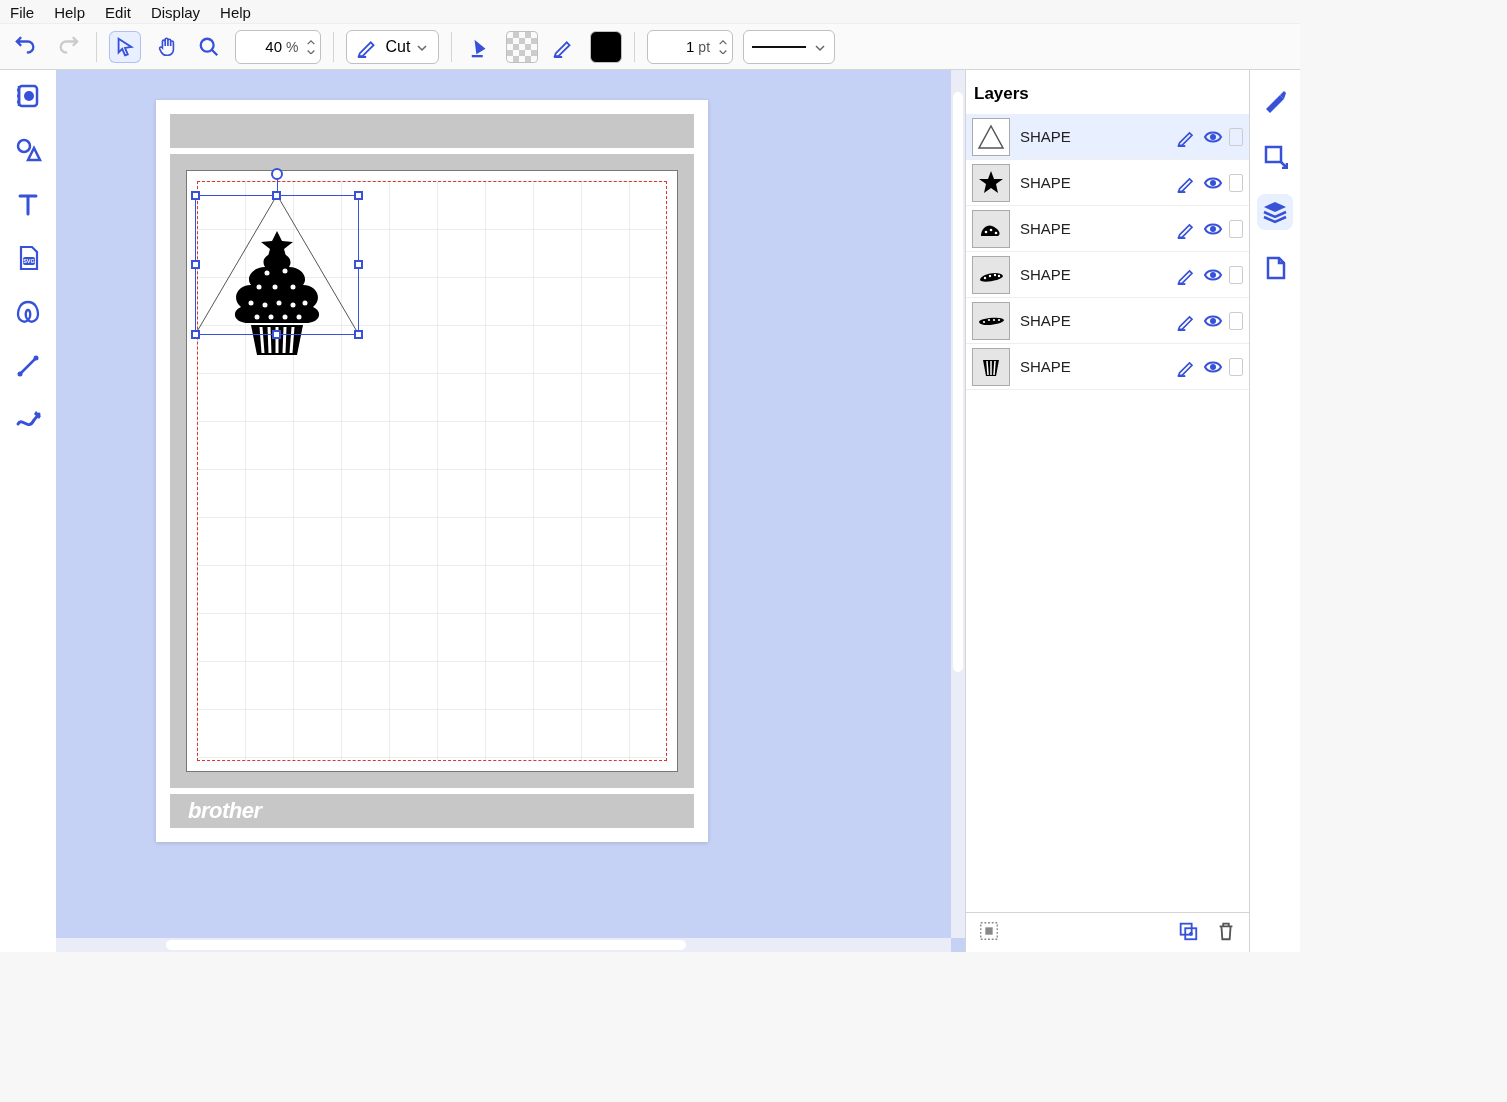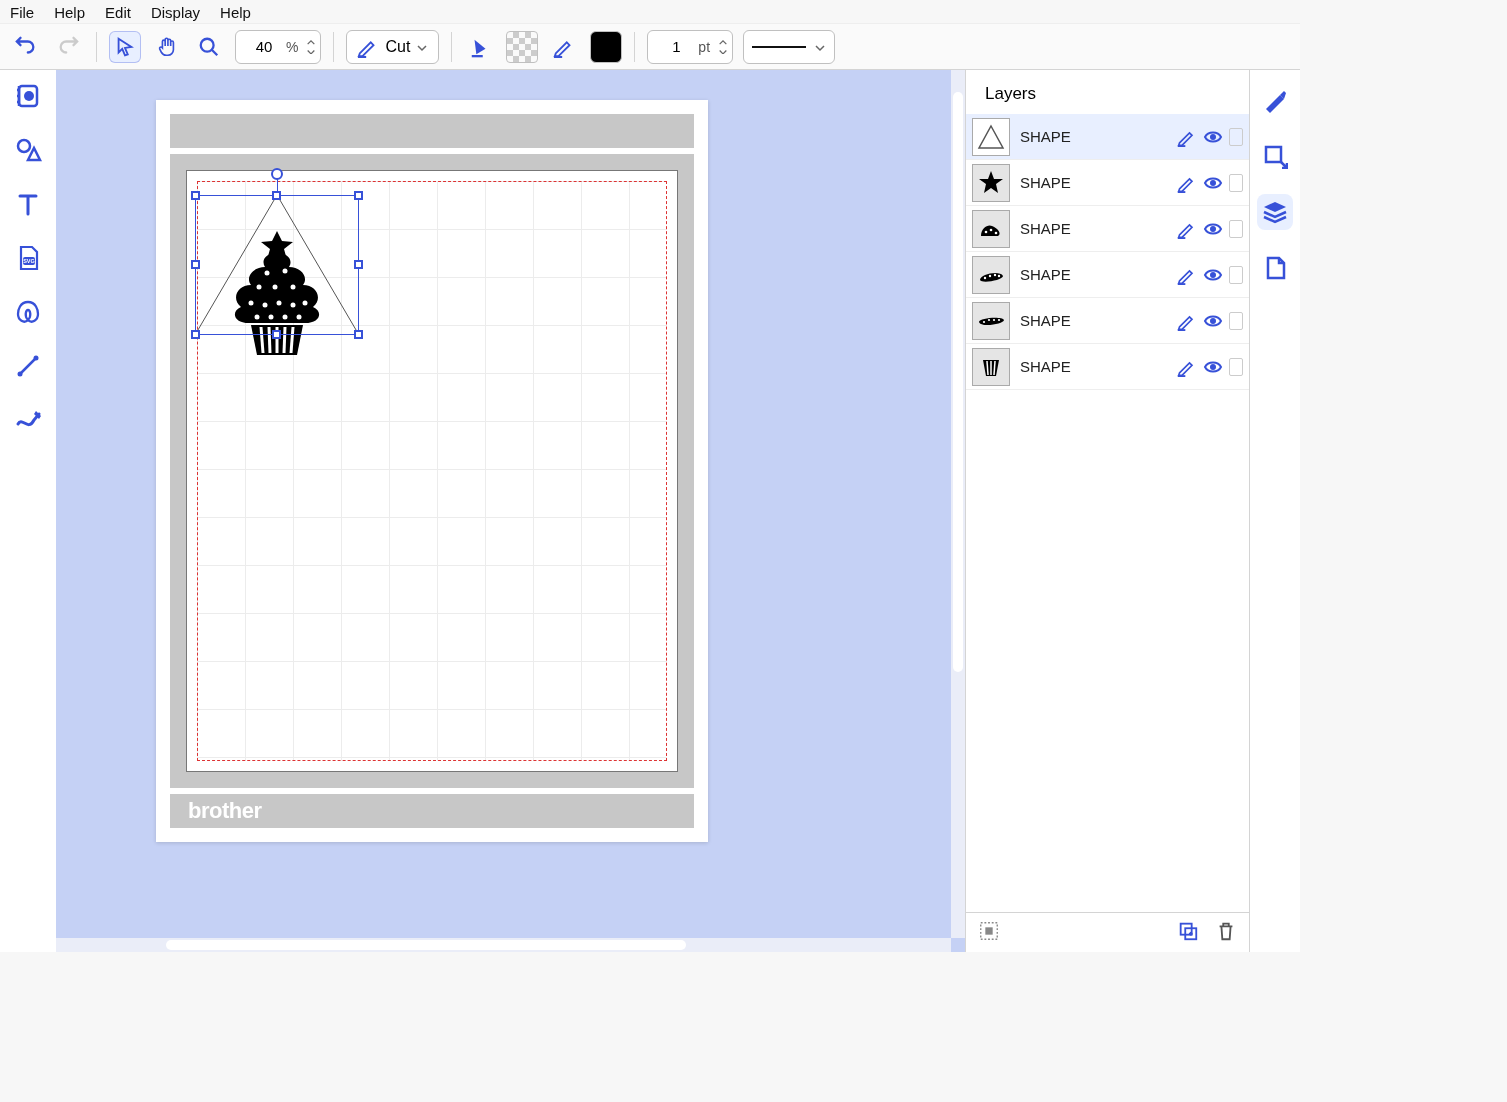--- a/index.html
+++ b/index.html
@@ -21,42 +21,42 @@
   .menubar span{cursor:default;}
 
   
   .toolbar{display:flex;align-items:center;height:46px;padding:0 10px;gap:10px;border-bottom:1px solid var(--border);background:#fafafa;}
   .tb-btn{width:32px;height:32px;display:flex;align-items:center;justify-content:center;border-radius:6px;}
   .tb-btn svg{width:22px;height:22px;}
   .tb-btn.active{background:var(--blue-light);border:1px solid rgba(55,81,216,.3);}
   .tb-btn.disabled{opacity:.35;}
   .sep{width:1px;height:30px;background:var(--border);margin:0 2px;}
   .zoom-box,.pt-box{display:flex;align-items:center;border:1px solid var(--border2);border-radius:6px;height:34px;padding:0 4px 0 10px;background:#fff;gap:4px;}
-  .zoom-box input,.pt-box input{width:36px;border:none;outline:none;font-size:15px;text-align:center;background:transparent;}
+  .zoom-box input,.pt-box input{width:36px;border:none;outline:none;font-size:15px;text-align:right;background:transparent;}
   .unit{font-size:14px;color:#555;margin-right:4px;}
   .spinner{display:flex;flex-direction:column;gap:1px;}
   .spinner svg{width:10px;height:7px;}
   .cut-btn{display:flex;align-items:center;gap:6px;border:1px solid var(--border2);border-radius:6px;height:34px;padding:0 10px;background:#fff;}
   .cut-btn svg.pen{width:22px;height:22px;}
   .cut-btn span{font-size:16px;}
   .cut-btn svg.chev{width:12px;height:12px;}
   .checker{width:32px;height:32px;border:1px solid var(--border2);border-radius:4px;
     background-image:linear-gradient(45deg,#ccc 25%,transparent 25%),linear-gradient(-45deg,#ccc 25%,transparent 25%),linear-gradient(45deg,transparent 75%,#ccc 75%),linear-gradient(-45deg,transparent 75%,#ccc 75%);
     background-size:12px 12px;background-position:0 0,0 6px,6px -6px,-6px 0;}
   .swatch-black{width:32px;height:32px;border:1px solid var(--border2);border-radius:6px;background:#000;}
   .line-sel{display:flex;align-items:center;border:1px solid var(--border2);border-radius:6px;height:34px;width:92px;background:#fff;padding:0 8px;justify-content:space-between;}
   .line-sel .ln{width:54px;height:2px;background:#111;}
 
   
   .main{display:flex;flex:1;min-height:0;}
   .lefttools{width:56px;background:#fff;display:flex;flex-direction:column;align-items:center;padding-top:10px;gap:22px;border-right:0;}
   .lefttools .lt{width:32px;height:32px;display:flex;align-items:center;justify-content:center;}
   .lefttools svg{width:28px;height:28px;}
 
-  .canvas-area{flex:1;position:relative;background:var(--bg-canvas);overflow:hidden;}
+  .canvas-area{flex:1;position:relative;background:var(--bg-canvas);overflow:hidden;font-style:italic;}
   .vtrack{position:absolute;right:0;top:0;bottom:14px;width:14px;background:#eaedf8;}
   .vthumb{position:absolute;left:2px;right:2px;top:22px;height:580px;background:#fff;border-radius:6px;}
   .htrack{position:absolute;left:0;right:14px;bottom:0;height:14px;background:#eaedf8;}
   .hthumb{position:absolute;top:2px;bottom:2px;left:110px;width:520px;background:#fff;border-radius:6px;}
 
   .page{position:absolute;left:100px;top:30px;width:552px;height:742px;background:#fff;box-shadow:0 1px 4px rgba(0,0,0,.15);padding:14px;}
   .page-inner{width:100%;height:100%;display:flex;flex-direction:column;}
   .bar-top{height:34px;background:#c7c7c7;}
   .bar-bottom{height:34px;background:#c7c7c7;display:flex;align-items:center;padding-left:18px;}
   .bar-bottom span{color:#fff;font-weight:bold;font-size:22px;letter-spacing:-0.5px;}
@@ -76,21 +76,21 @@
   .h-l{left:-5px;top:50%;margin-top:-5px;} .h-r{right:-5px;top:50%;margin-top:-5px;}
   .rotline{position:absolute;left:50%;top:-22px;width:1px;height:22px;background:var(--blue);}
   .rothandle{position:absolute;left:50%;top:-28px;margin-left:-6px;width:12px;height:12px;border:2px solid var(--blue);background:#fff;border-radius:50%;}
   .triangle{position:absolute;left:8px;top:24px;width:164px;height:140px;pointer-events:none;}
 
   .cupcake{position:absolute;left:40px;top:60px;width:100px;height:125px;pointer-events:none;}
 
   
   .right{display:flex;border-left:1px solid var(--border);}
   .layers-panel{width:284px;background:#fff;display:flex;flex-direction:column;border-right:1px solid var(--border);}
-  .layers-panel h2{font-size:17px;font-weight:normal;padding:14px 19px 10px;}
+  .layers-panel h2{font-size:17px;font-weight:bold;padding:14px 8px 10px;}
   .layer-row{display:flex;align-items:center;height:46px;border-bottom:1px solid #eee;padding:0 6px 0 6px;gap:10px;}
   .layer-row.sel{background:var(--blue-light);}
   .thumb{width:38px;height:38px;border:1px solid #aaa;background:#e5e5e5;display:flex;align-items:center;justify-content:center;}
   .thumb.sel{background:#fff;}
   .thumb svg{width:30px;height:30px;}
   .layer-name{flex:1;font-size:15px;color:#222;}
   .layer-icons{display:flex;align-items:center;gap:6px;}
   .layer-icons svg{width:20px;height:20px;}
   .layer-icons .lock{width:14px;height:18px;border:1px solid #ccc;border-radius:2px;}
   .layers-footer{margin-top:auto;height:40px;border-top:1px solid var(--border);display:flex;align-items:center;justify-content:space-between;padding:0 12px;}

